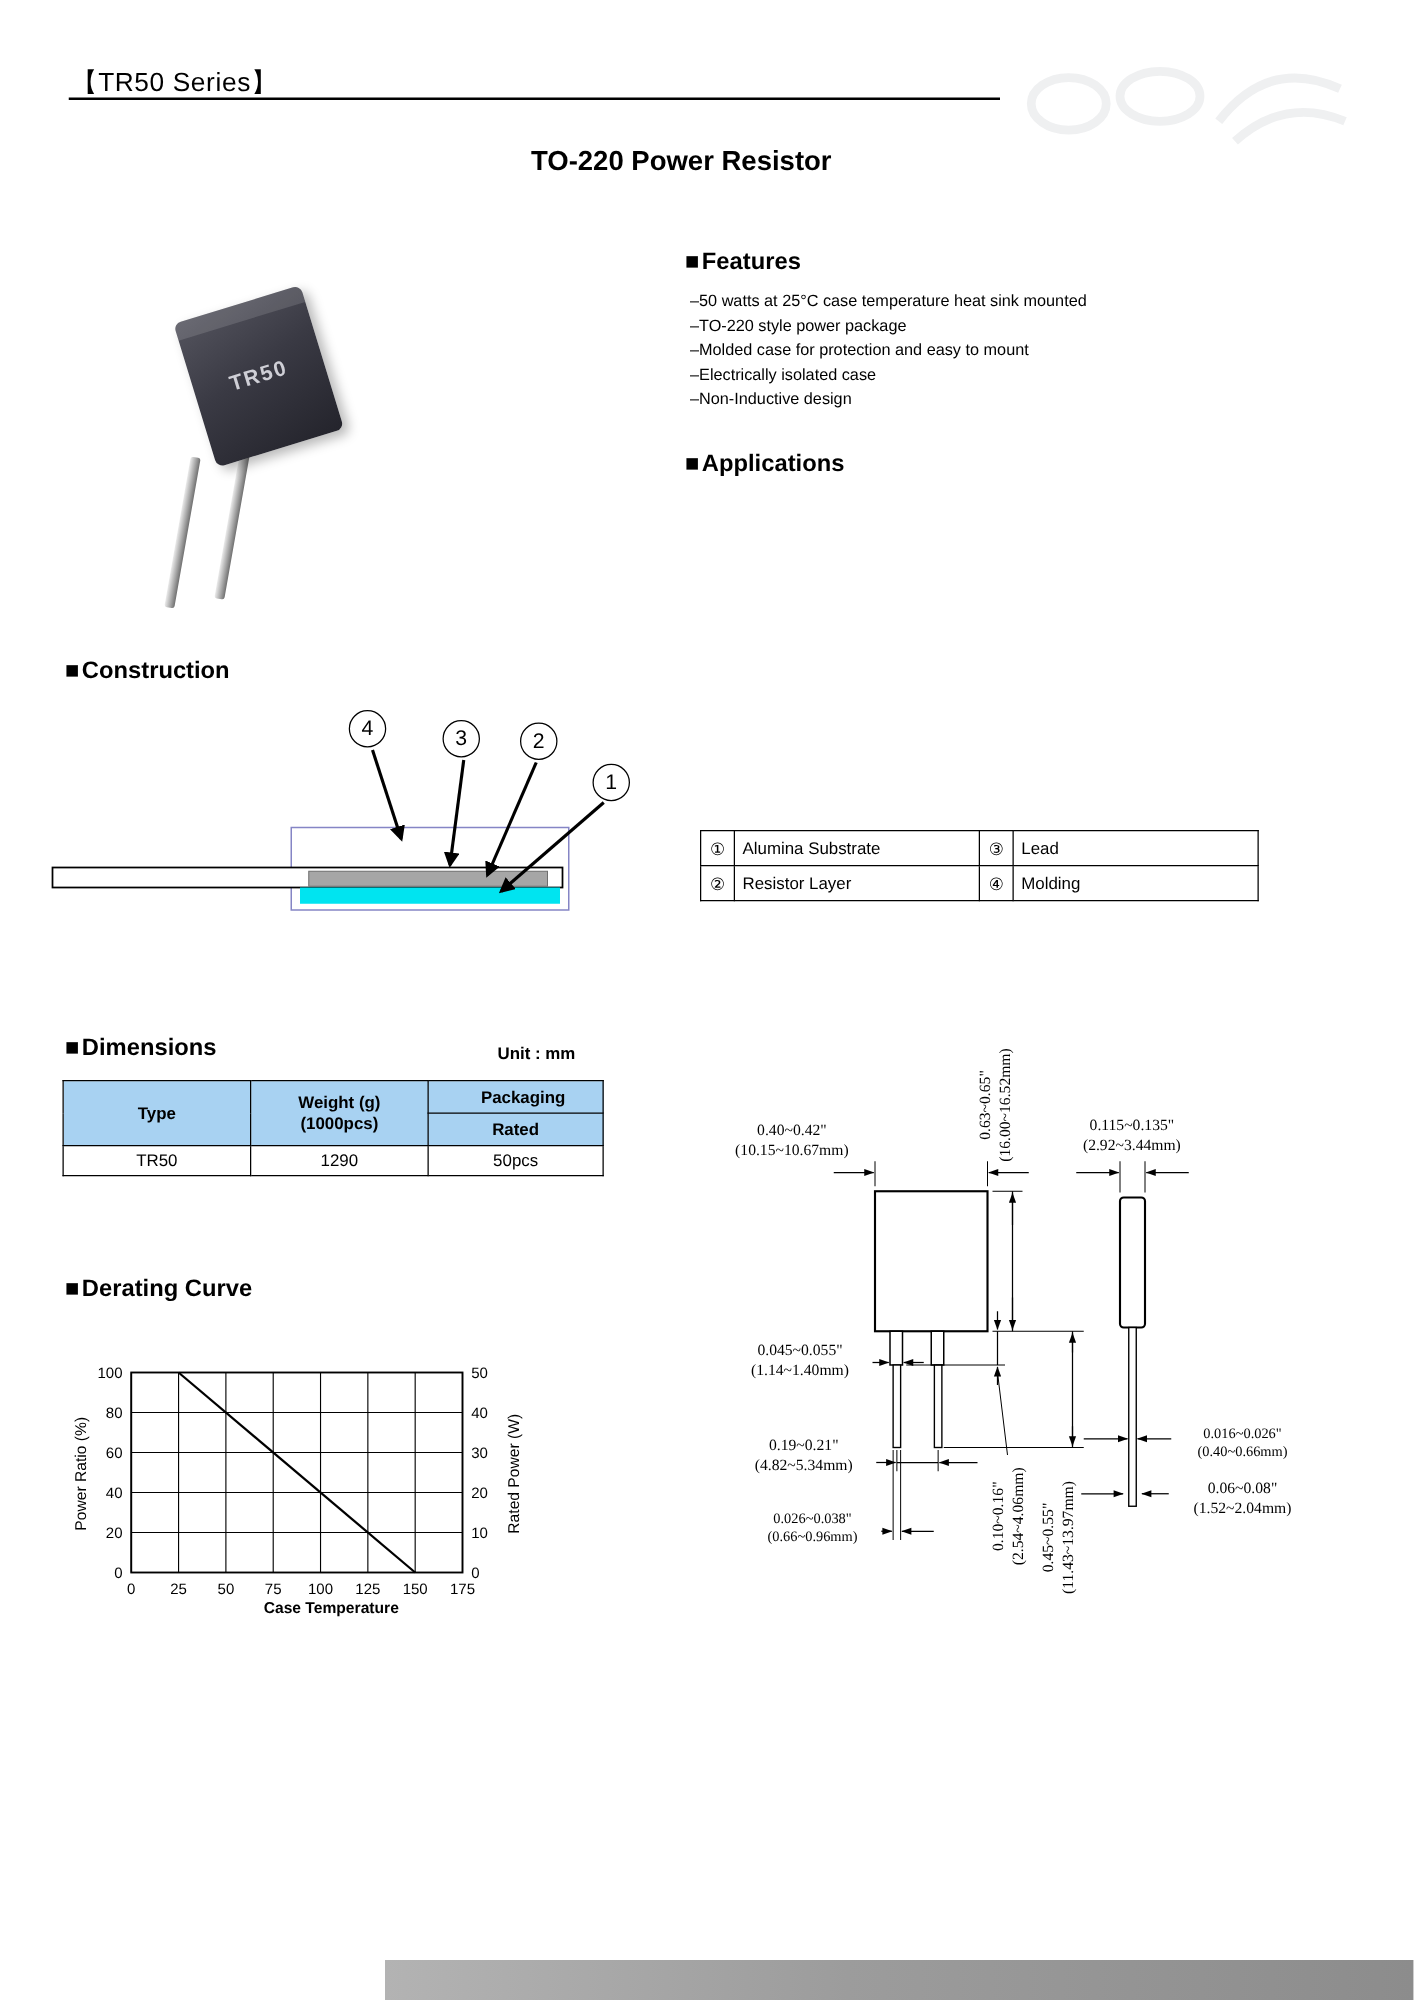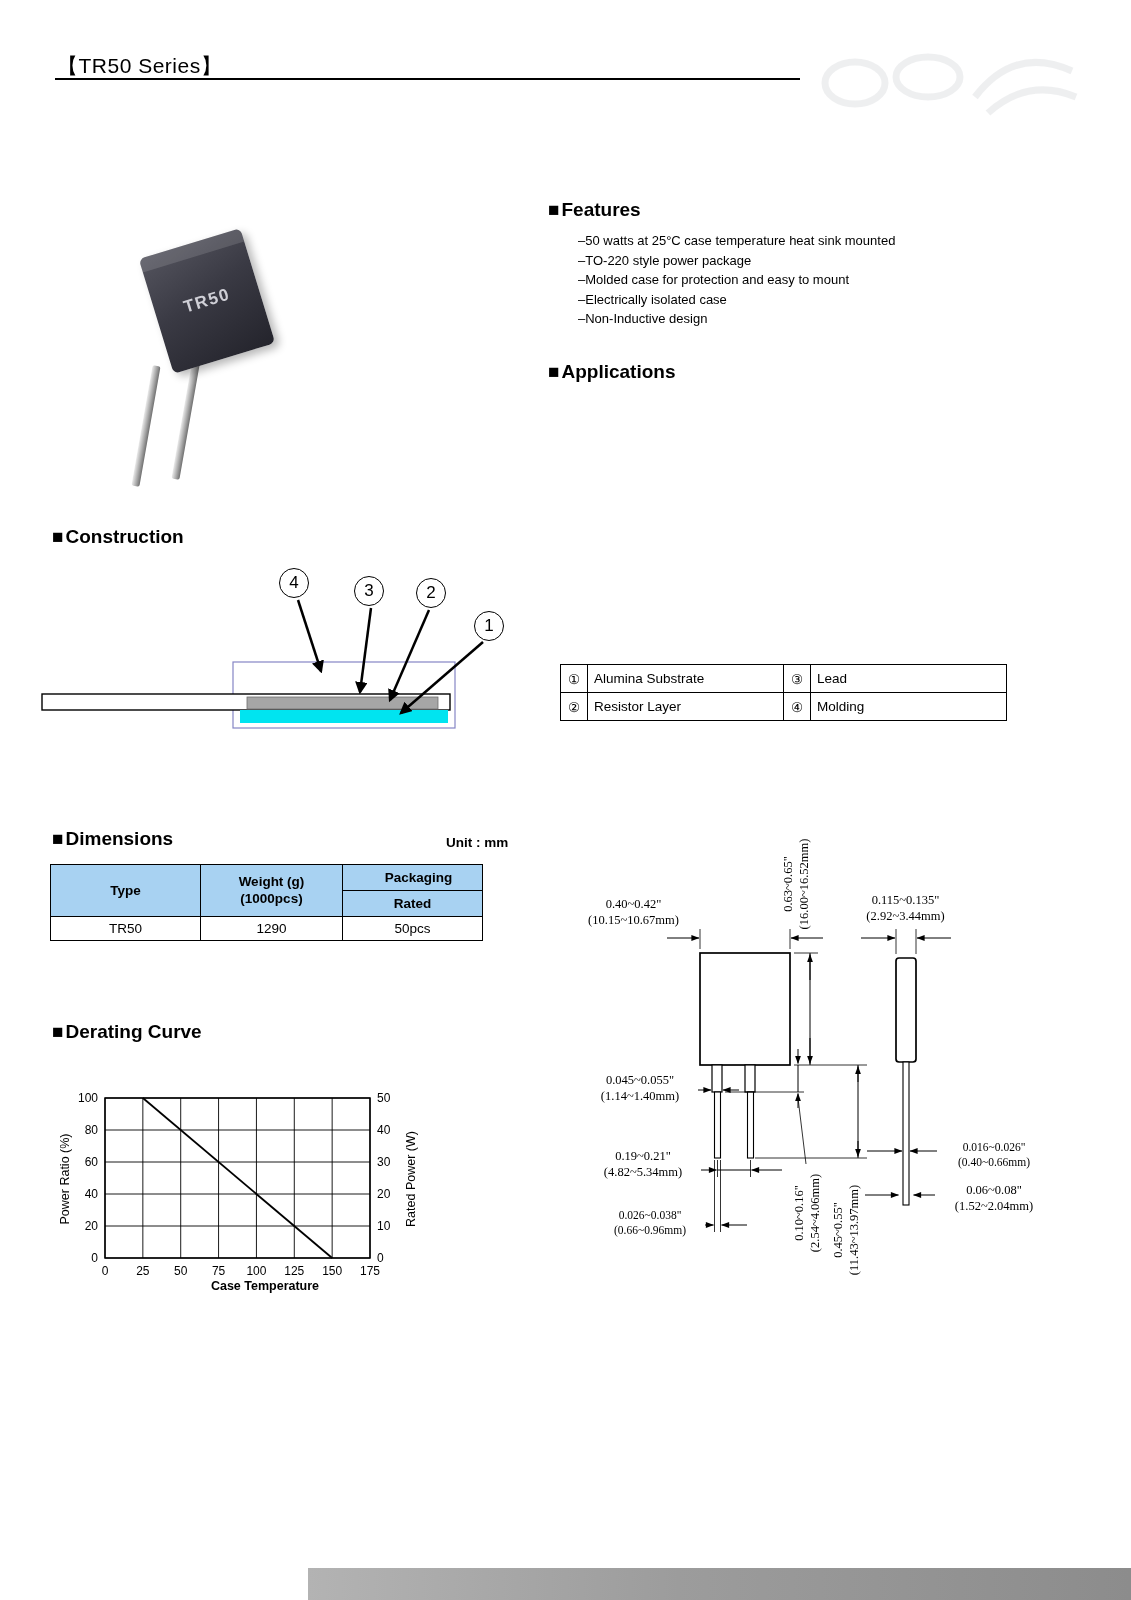--- a/index.html
+++ b/index.html
@@ -9,21 +9,21 @@
   .abs { position:absolute; }
 
   .series-title { left:57px; top:52px; font-size:21px; font-weight:normal; letter-spacing:0.5px; }
   .header-rule { left:55px; top:78px; width:745px; height:2px; background:#000; }
   .page-title { left:330px; top:116px; width:430px; text-align:center; font-size:22px; font-weight:bold; }
 
   .sec-heading { font-size:19px; font-weight:bold; }
   .sec-heading .marker { margin-right:2px; }
 
   .list { font-size:13px; line-height:19.5px; }
-  .list-item { white-space:nowrap;margin-left:26px; }
+  .list-item { white-space:nowrap; }
 
   
   .product-photo { left:110px; top:225px; width:200px; height:270px; }
   .pkg-leg { position:absolute; width:8px; height:122px; border-radius:2px;
              background:linear-gradient(90deg,#ececec,#a8a8a8 55%,#6f6f6f); }
   .leg1 { left:32px; top:140px; transform:rotate(10deg); }
   .leg2 { left:72px; top:133px; transform:rotate(10deg); }
   .pkg-body { position:absolute; left:44px; top:16px; width:106px; height:120px;
               background:linear-gradient(160deg,#54545e 0%, #3a3a44 45%, #24242c 100%);
               border-radius:6px; transform:rotate(-17deg);
@@ -35,21 +35,21 @@
 
   .callout { position:absolute; width:30px; height:30px; border:1.8px solid #000; border-radius:50%;
              background:#fff; font-size:17px; display:flex; align-items:center; justify-content:center; }
 
   table { border-collapse:collapse; }
   .legend-table { font-size:13.5px; background:#fff; }
   .legend-table td { border:1px solid #000; height:28px; padding:0 6px; text-align:left; }
   .legend-table td.num { width:27px; text-align:center; padding:0 2px; }
   .legend-table td.lbl { width:196px; }
 
-  .unit-note { font-size:13.5px; font-weight:bold;margin-left:48px; }
+  .unit-note { font-size:13.5px; font-weight:bold; }
   .dim-table { font-size:13.5px; text-align:center; }
   .dim-table th { background:#a8d2f2; border:1px solid #000; font-weight:bold; height:26px; font-size:13.5px; }
   .dim-table td { border:1px solid #000; height:24px; background:#fff; }
   .pre { white-space:pre-line; line-height:1.2; }
 
   .dim-label { position:absolute; font-family:"Liberation Serif", serif; font-size:12.5px;
                line-height:1.28; text-align:center; white-space:pre-line; }
   .rot { transform:rotate(-90deg); transform-origin:center; }
 
   .axis-label { position:absolute; font-size:12.5px; text-align:center; height:16px; }
@@ -68,20 +68,21 @@
 
   <svg class="abs" style="left:810px; top:35px;" width="280" height="90" viewBox="0 0 280 90">
     <g fill="none" stroke="#8d939c" stroke-width="7" opacity="0.14">
       <ellipse cx="45" cy="48" rx="30" ry="21"></ellipse>
       <ellipse cx="118" cy="42" rx="32" ry="20"></ellipse>
       <path d="M165 62 Q 205 10 262 36"></path>
       <path d="M178 78 Q 218 42 266 62"></path>
     </g>
   </svg>
 
+  <div class="abs page-title">TO-220 Power Resistor</div>
 
   <div class="abs product-photo">
     <div class="pkg-leg leg1"></div>
     <div class="pkg-leg leg2"></div>
     <div class="pkg-body">
       <span class="pkg-label">TR50</span>
     </div>
   </div>
 
   <div class="abs sec-heading" style="left:548px; top:199px;">

